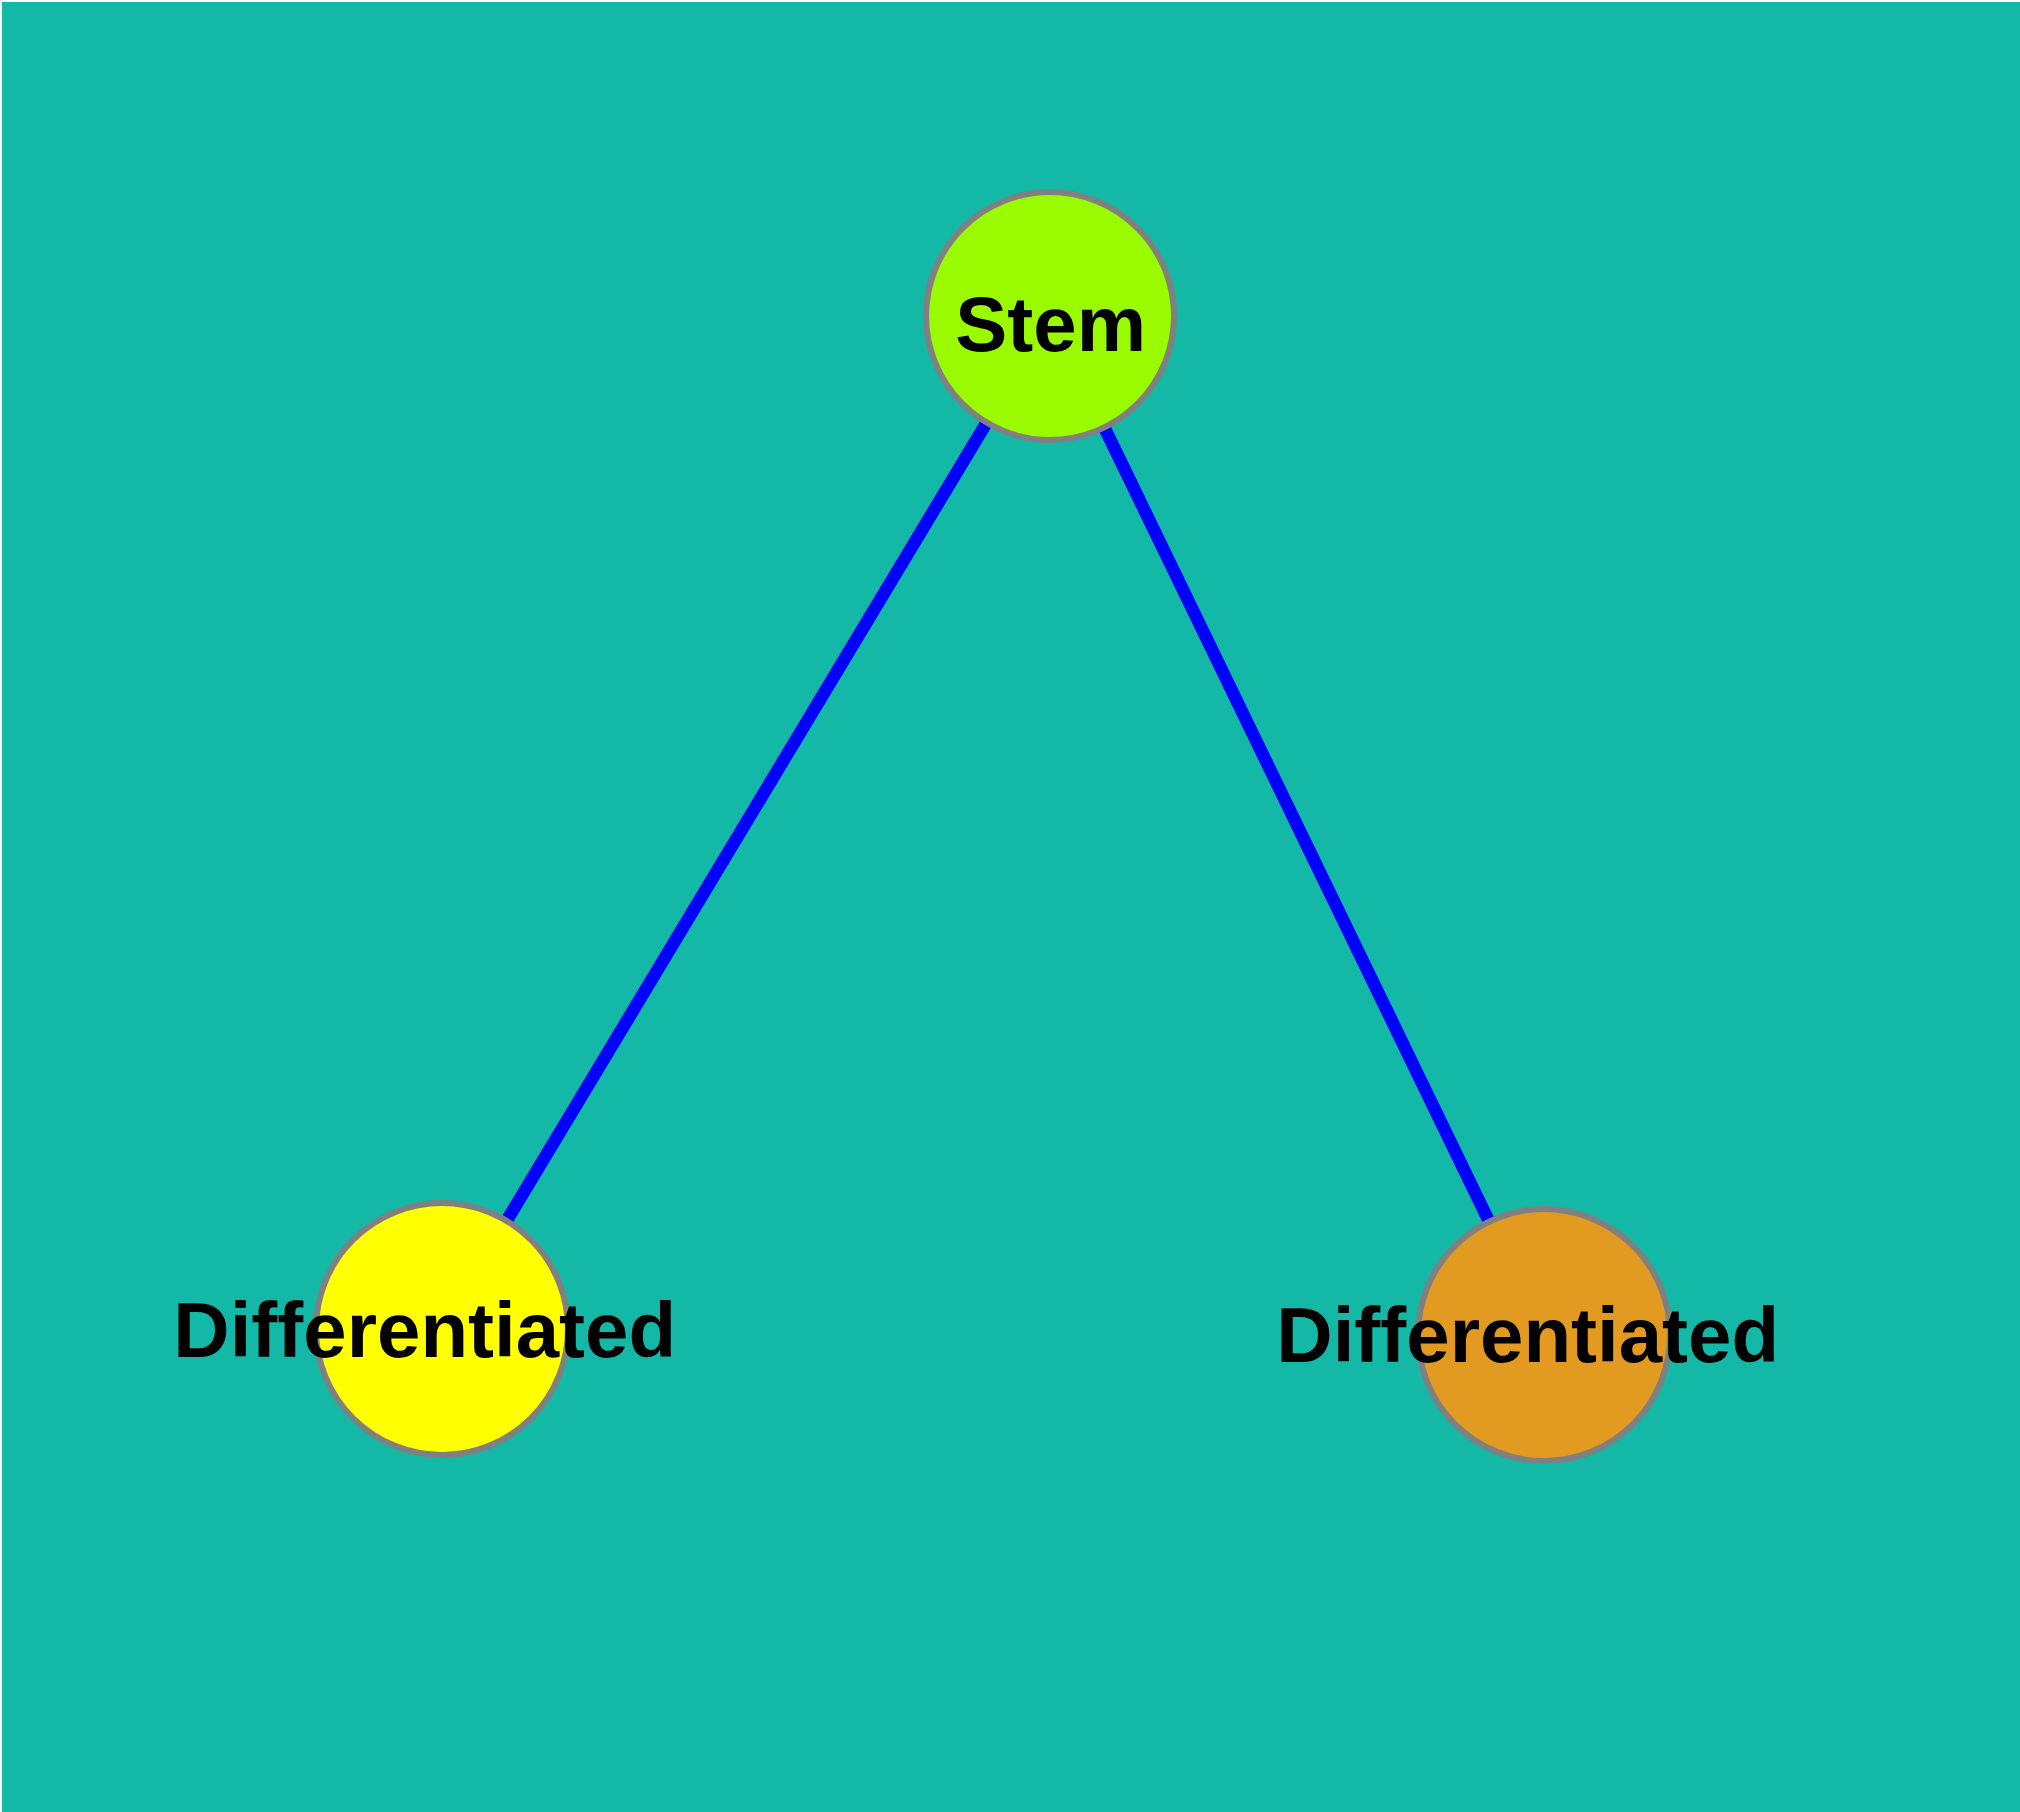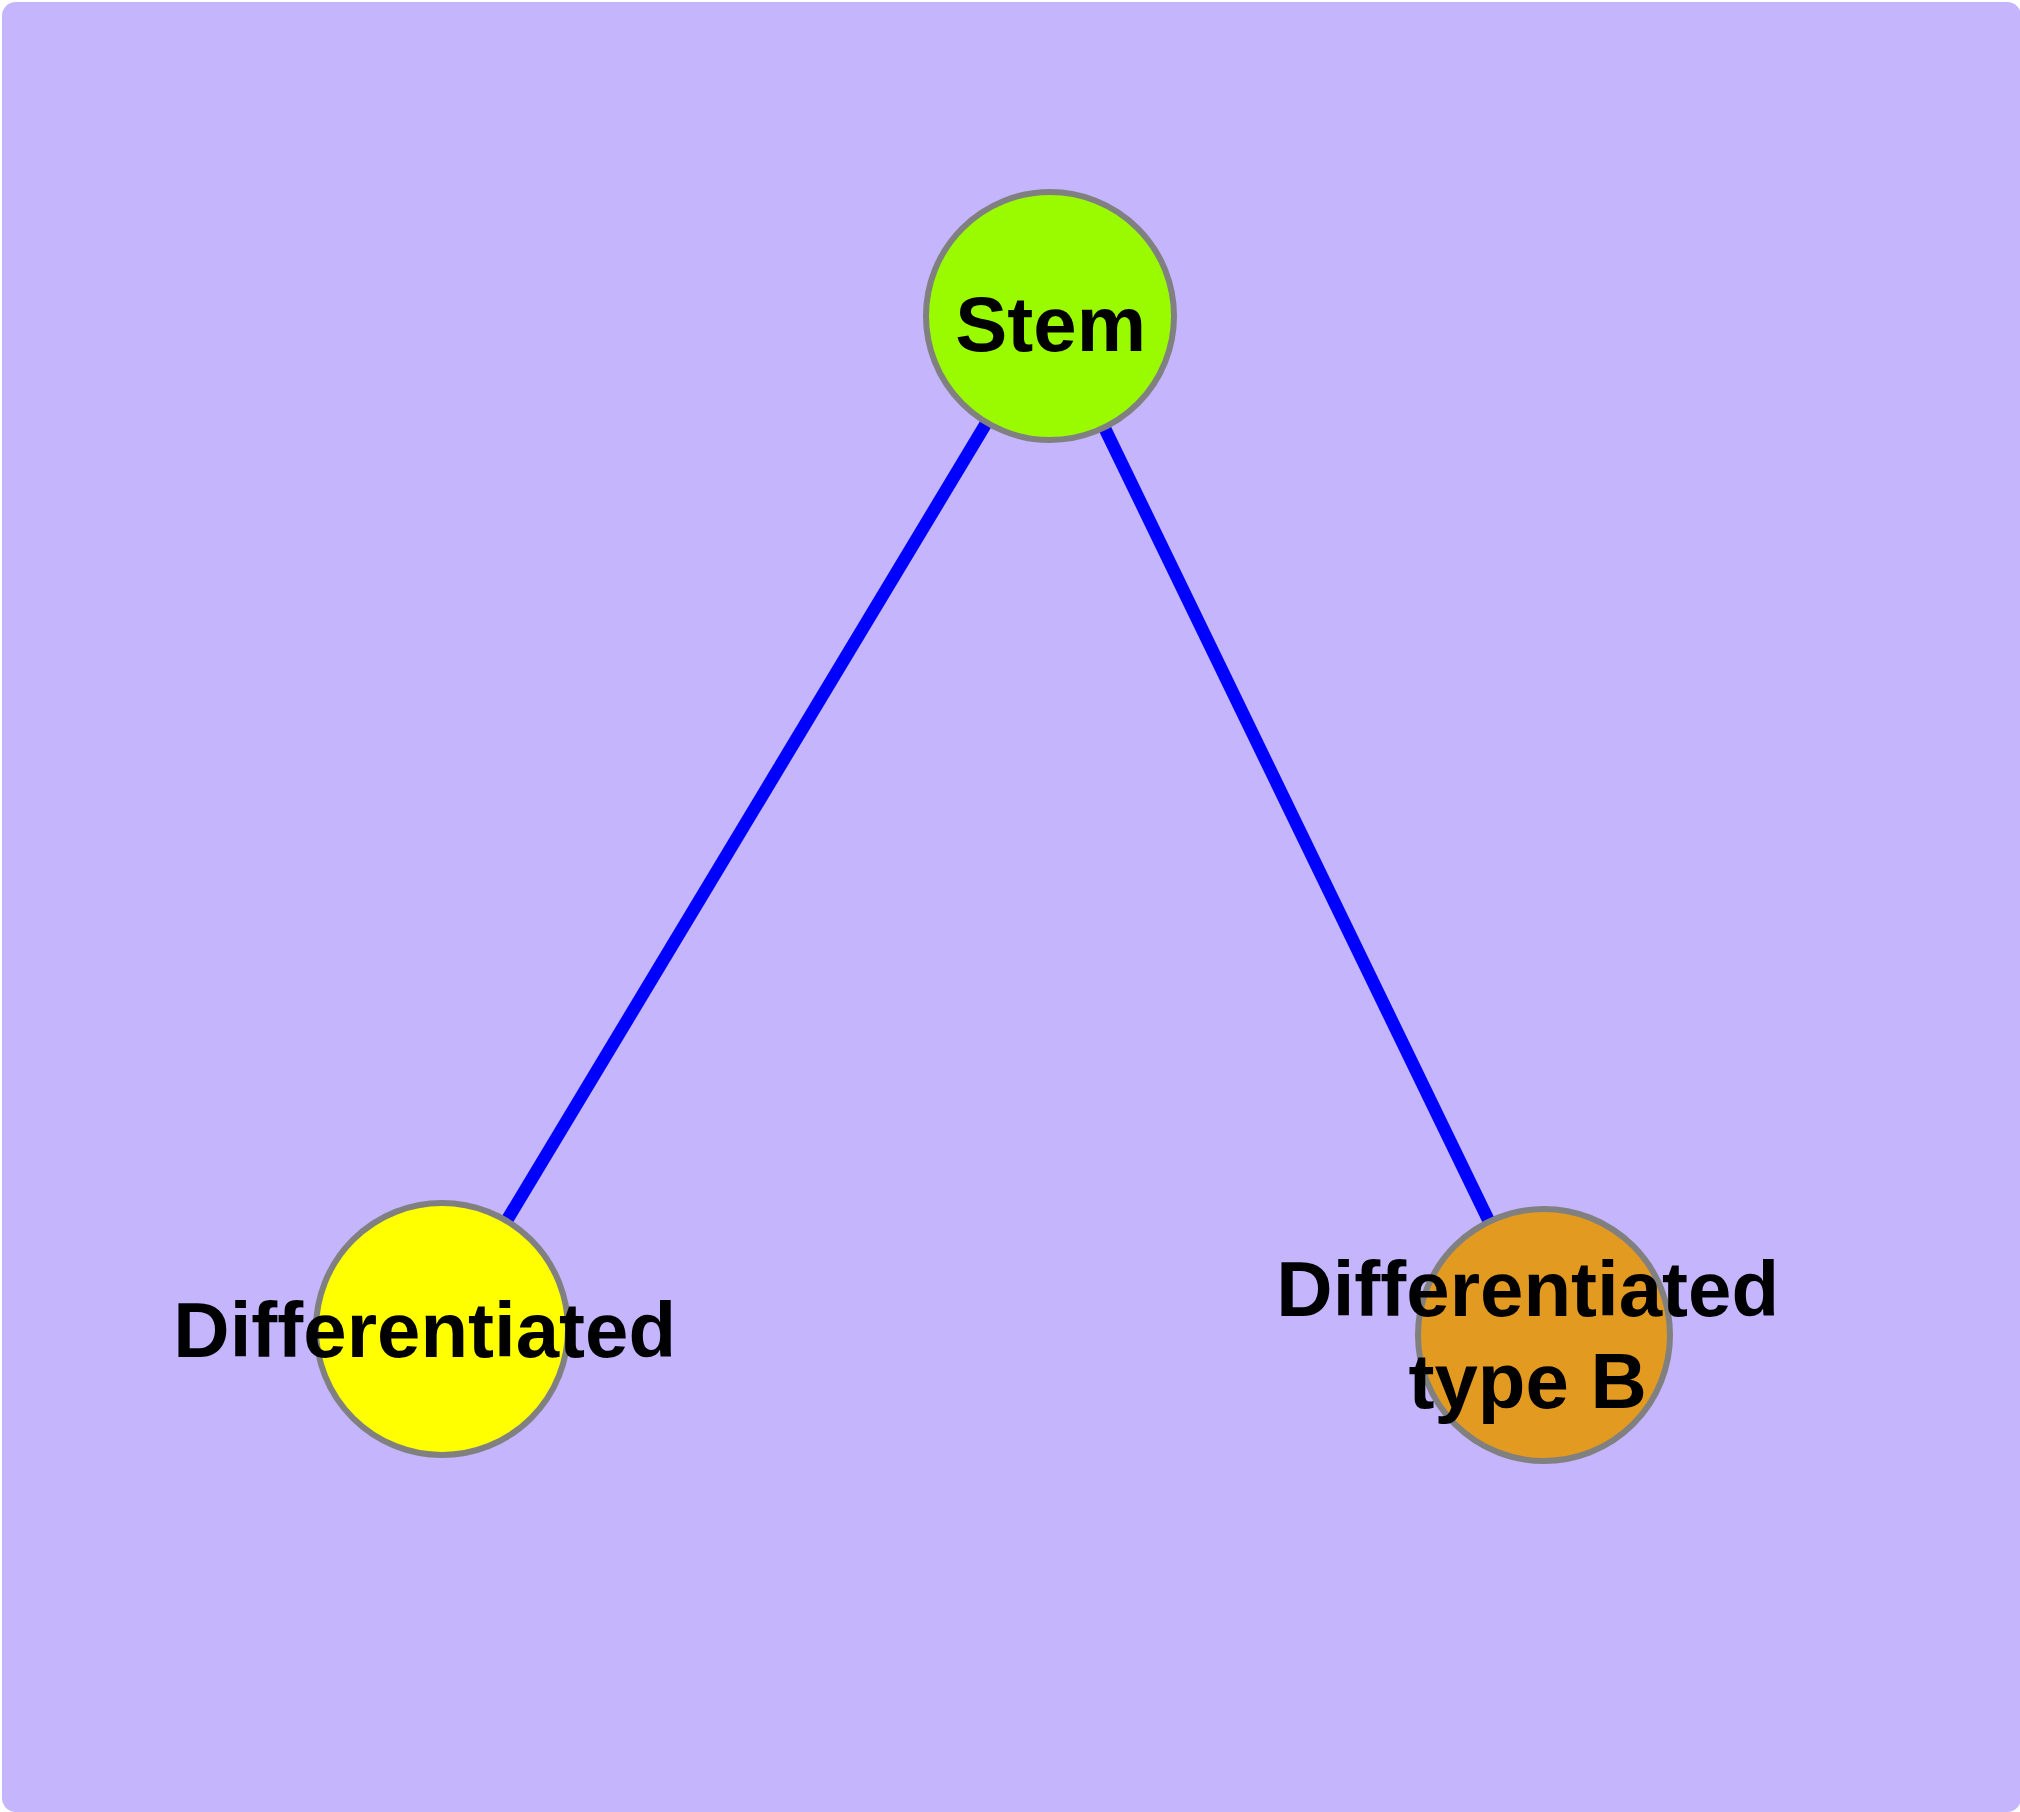--- a/index.html
+++ b/index.html
@@ -28,38 +28,37 @@
     font-size:78px;
     line-height:92px;
     text-align:center;
     white-space:nowrap;
     letter-spacing:0;
   }
 </style>
 </head>
 <body>
 
-<div id="stage" style="background: #c4b5fd; border-radius: 14px;">
+<div id="stage" style="background: #14b8a6;">
 
   <svg id="edges" width="2019" height="1810" viewBox="0 0 2382 2136">
     <line class="edge" x1="1237" y1="371" x2="519" y2="1565" stroke="#0000ff"></line>
     <line class="edge" x1="1237" y1="371" x2="1819" y2="1572" stroke="#0000ff"></line>
   </svg>
 
   <div class="node" style="left: 921px; top: 187px; width: 254px; height: 254px; background: rgb(154, 251, 0); border-color: rgb(128, 128, 128);"></div>
   <div class="node" style="left: 311px; top: 1198px; width: 258px; height: 258px; background: rgb(255, 255, 0); border-color: rgb(128, 128, 128);"></div>
   <div class="node" style="left: 1413px; top: 1204px; width: 258px; height: 258px; background: rgb(227, 154, 32); border-color: rgb(128, 128, 128);"></div>
 
   <div class="label" style="left: 1049px; top: 322px; color: rgb(0, 0, 0);">
     <span>Stem</span>
   </div>
 
   <div class="label" style="left: 423px; top: 1328px; color: rgb(0, 0, 0);">
     <span>Differentiated</span><br>
   </div>
 
   <div class="label" style="left: 1526px; top: 1333px; color: rgb(0, 0, 0);">
     <span>Differentiated</span><br>
-    <span>type B</span>
   </div>
 
 </div>
 
 
 </body></html>

